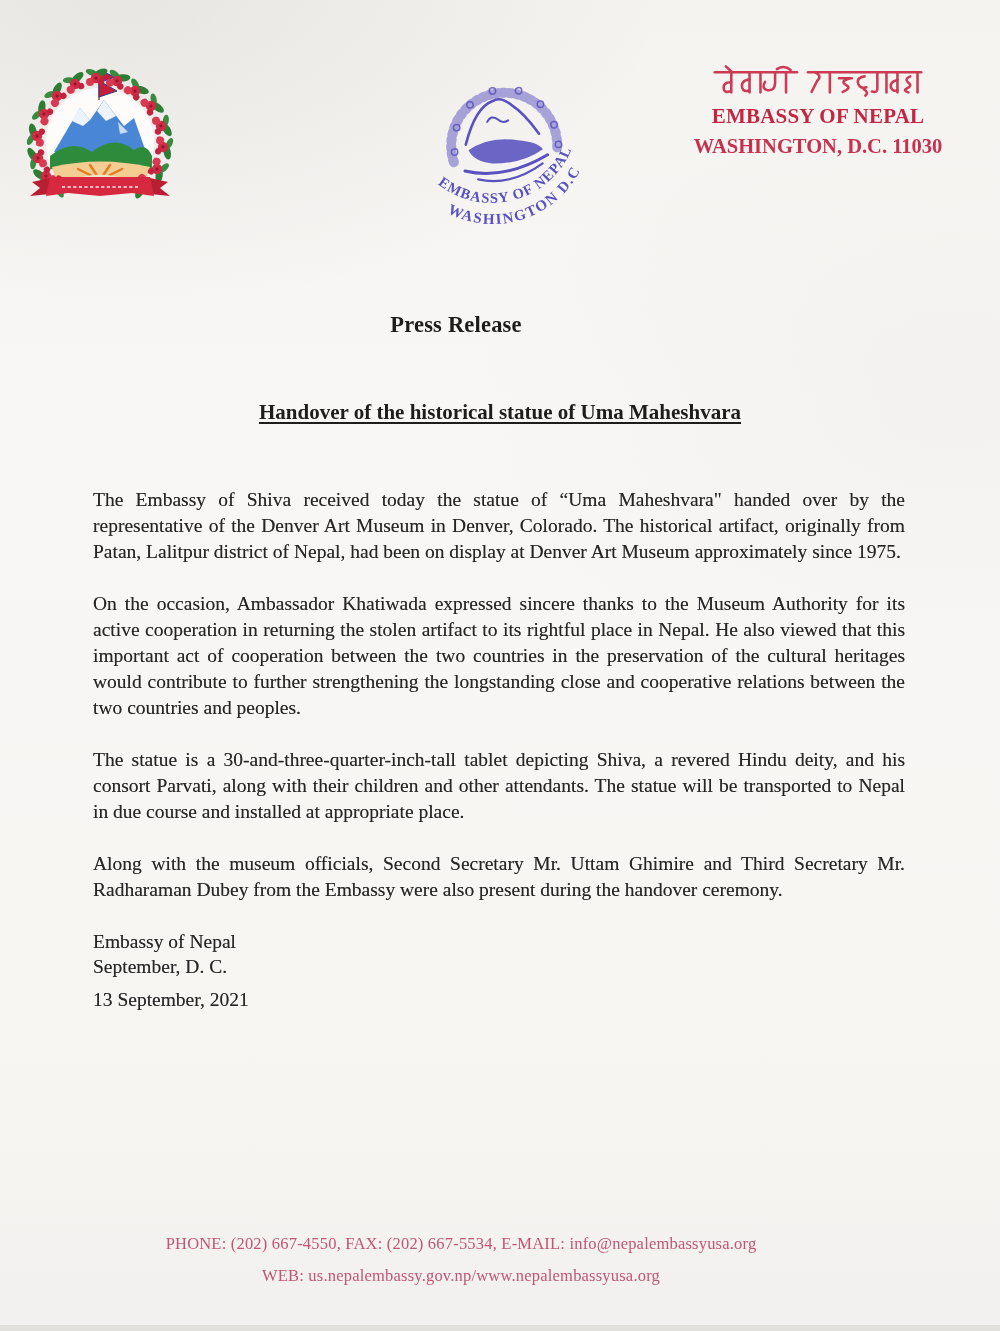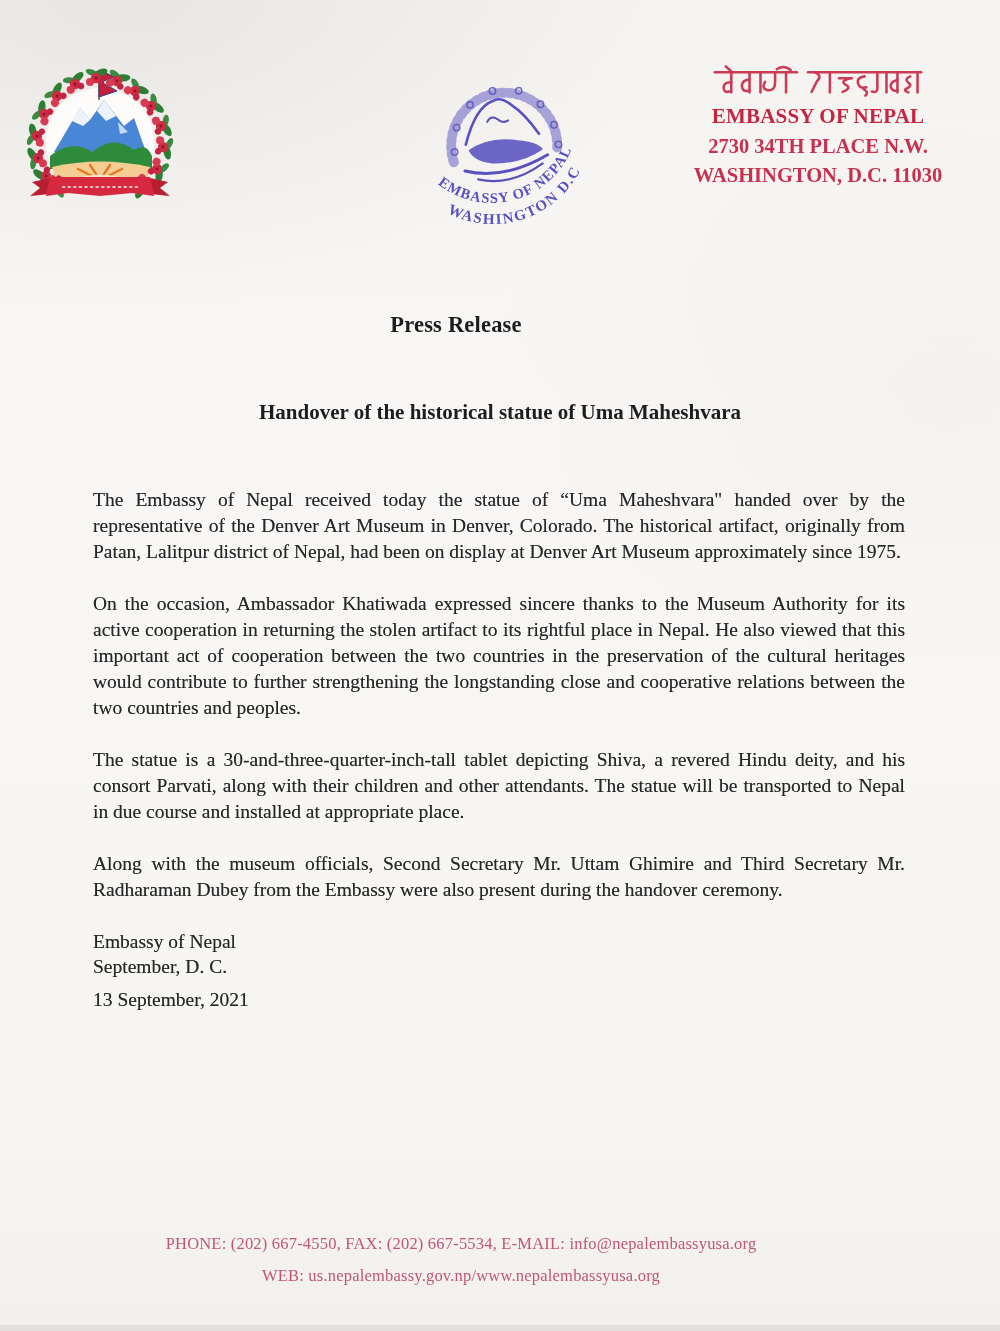--- a/index.html
+++ b/index.html
@@ -48,20 +48,21 @@
   .doc-title {
     position: absolute; top: 312px; left: 0; width: 912px;
     text-align: center; font-size: 22.5px; font-weight: bold; color: #1d1d1d;
     letter-spacing: 0.2px;
   }
   .doc-heading {
     position: absolute; top: 400px; left: 0; width: 1000px;
     text-align: center; font-size: 21px; font-weight: bold; color: #1d1d1d;
   }
   .doc-heading span {
+    text-decoration: underline;
     text-decoration-thickness: 2px;
     text-underline-offset: 3px;
   }
   .doc-body {
     position: absolute; left: 93px; top: 487px; width: 812px;
     font-size: 19.5px; line-height: 26px; color: #262626;
     text-align: justify;
     text-shadow: 0 0 0.4px rgba(45,45,45,0.55);
   }
   .doc-body p { margin: 0 0 26px 0; }
@@ -203,32 +204,31 @@
           <path d="M180,9 V27 Q180,31.8 174,30"></path>
             <path d="M190,9 V31"></path>
           <path d="M202,9 V31"></path>
             <path d="M202,17.5 Q193,19.5 195,26 Q197,30.8 202,28.5"></path>
           <path d="M216,13.5 Q209,16.5 214,20.5 Q219,23.5 212,27 Q208,29.2 214,31"></path>
           <path d="M224,9 V31"></path>
         </g>
       </svg>
     </div>
     <div class="hdr-embassy">EMBASSY OF NEPAL</div>
-    <div class="hdr-addr">2730 34TH PLACE N.W.</div>
     <div class="hdr-addr">WASHINGTON, D.C. 11030</div>
   </div>
 
   <div class="doc-title">Press Release</div>
 
   <div class="doc-heading">
     <span>Handover of the historical statue of Uma Maheshvara</span>
   </div>
 
   <div class="doc-body">
-    <p><span>The Embassy of Nepal received today the statue of “</span><span class="italic">Uma Maheshvara</span><span>" handed over by the representative of the Denver Art Museum in Denver, Colorado. The historical artifact, originally from Patan, Lalitpur district of Nepal, had been on display at Denver Art Museum approximately since 1975.</span></p>
+    <p><span>The Embassy of Shiva received today the statue of “</span><span class="italic">Uma Maheshvara</span><span>" handed over by the representative of the Denver Art Museum in Denver, Colorado. The historical artifact, originally from Patan, Lalitpur district of Nepal, had been on display at Denver Art Museum approximately since 1975.</span></p>
 
     <p>On the occasion, Ambassador Khatiwada expressed sincere thanks to the Museum Authority for its active cooperation in returning the stolen artifact to its rightful place in Nepal. He also viewed that this important act of cooperation between the two countries in the preservation of the cultural heritages would contribute to further strengthening the longstanding close and cooperative relations between the two countries and peoples.</p>
 
     <p>The statue is a 30-and-three-quarter-inch-tall tablet depicting Shiva, a revered Hindu deity, and his consort Parvati, along with their children and other attendants. The statue will be transported to Nepal in due course and installed at appropriate place.</p>
 
     <p>Along with the museum officials, Second Secretary Mr. Uttam Ghimire and Third Secretary Mr. Radharaman Dubey from the Embassy were also present during the handover ceremony.</p>
 
     <div class="signoff">
       <div>Embassy of Nepal</div>
       <div>September, D. C.</div>

